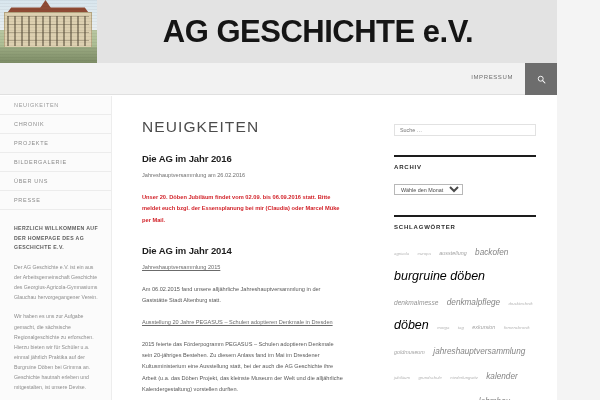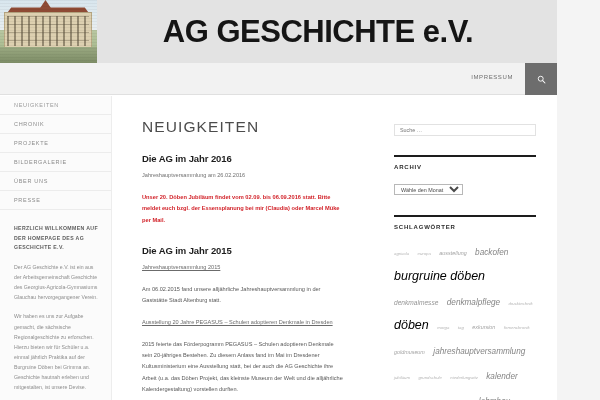--- a/index.html
+++ b/index.html
@@ -341,21 +341,21 @@
   </div>
 
   <div class="main-col">
     <h1 class="page-heading">NEUIGKEITEN</h1>
 
     <h2 class="post-title">Die AG im Jahr 2016</h2>
     <p class="meta-line">Jahreshauptversammlung am 26.02.2016</p>
 
     <p class="alert">Unser 20. Döben Jubiläum findet vom 02.09. bis 06.09.2016 statt. Bitte meldet euch bzgl. der Essensplanung bei mir (Claudia) oder Marcel Müke per Mail.</p>
 
-    <h2 class="post-title second">Die AG im Jahr 2015</h2>
+    <h2 class="post-title second">Die AG im Jahr 2014</h2>
     <p class="meta-line link-line">
       <a href="#">Jahreshauptversammlung 2015</a>
     </p>
 
     <p class="body-text">Am 06.02.2015 fand unsere alljährliche Jahreshauptversammlung in der Gaststätte Stadt Altenburg statt.</p>
 
     <a class="inline-link" href="#">Ausstellung 20 Jahre PEGASUS – Schulen adoptieren Denkmale in Dresden</a>
 
     <p class="body-text">2015 feierte das Förderpogramm PEGASUS – Schulen adoptieren Denkmale sein 20-jähriges Bestehen. Zu diesem Anlass fand im Mai im Dresdener Kultusministerium eine Ausstellung statt, bei der auch die AG Geschichte ihre Arbeit (u.a. das Döben Projekt, das kleinste Museum der Welt und die alljährliche Kalendergestaltung) vorstellen durften.</p>
   </div>

